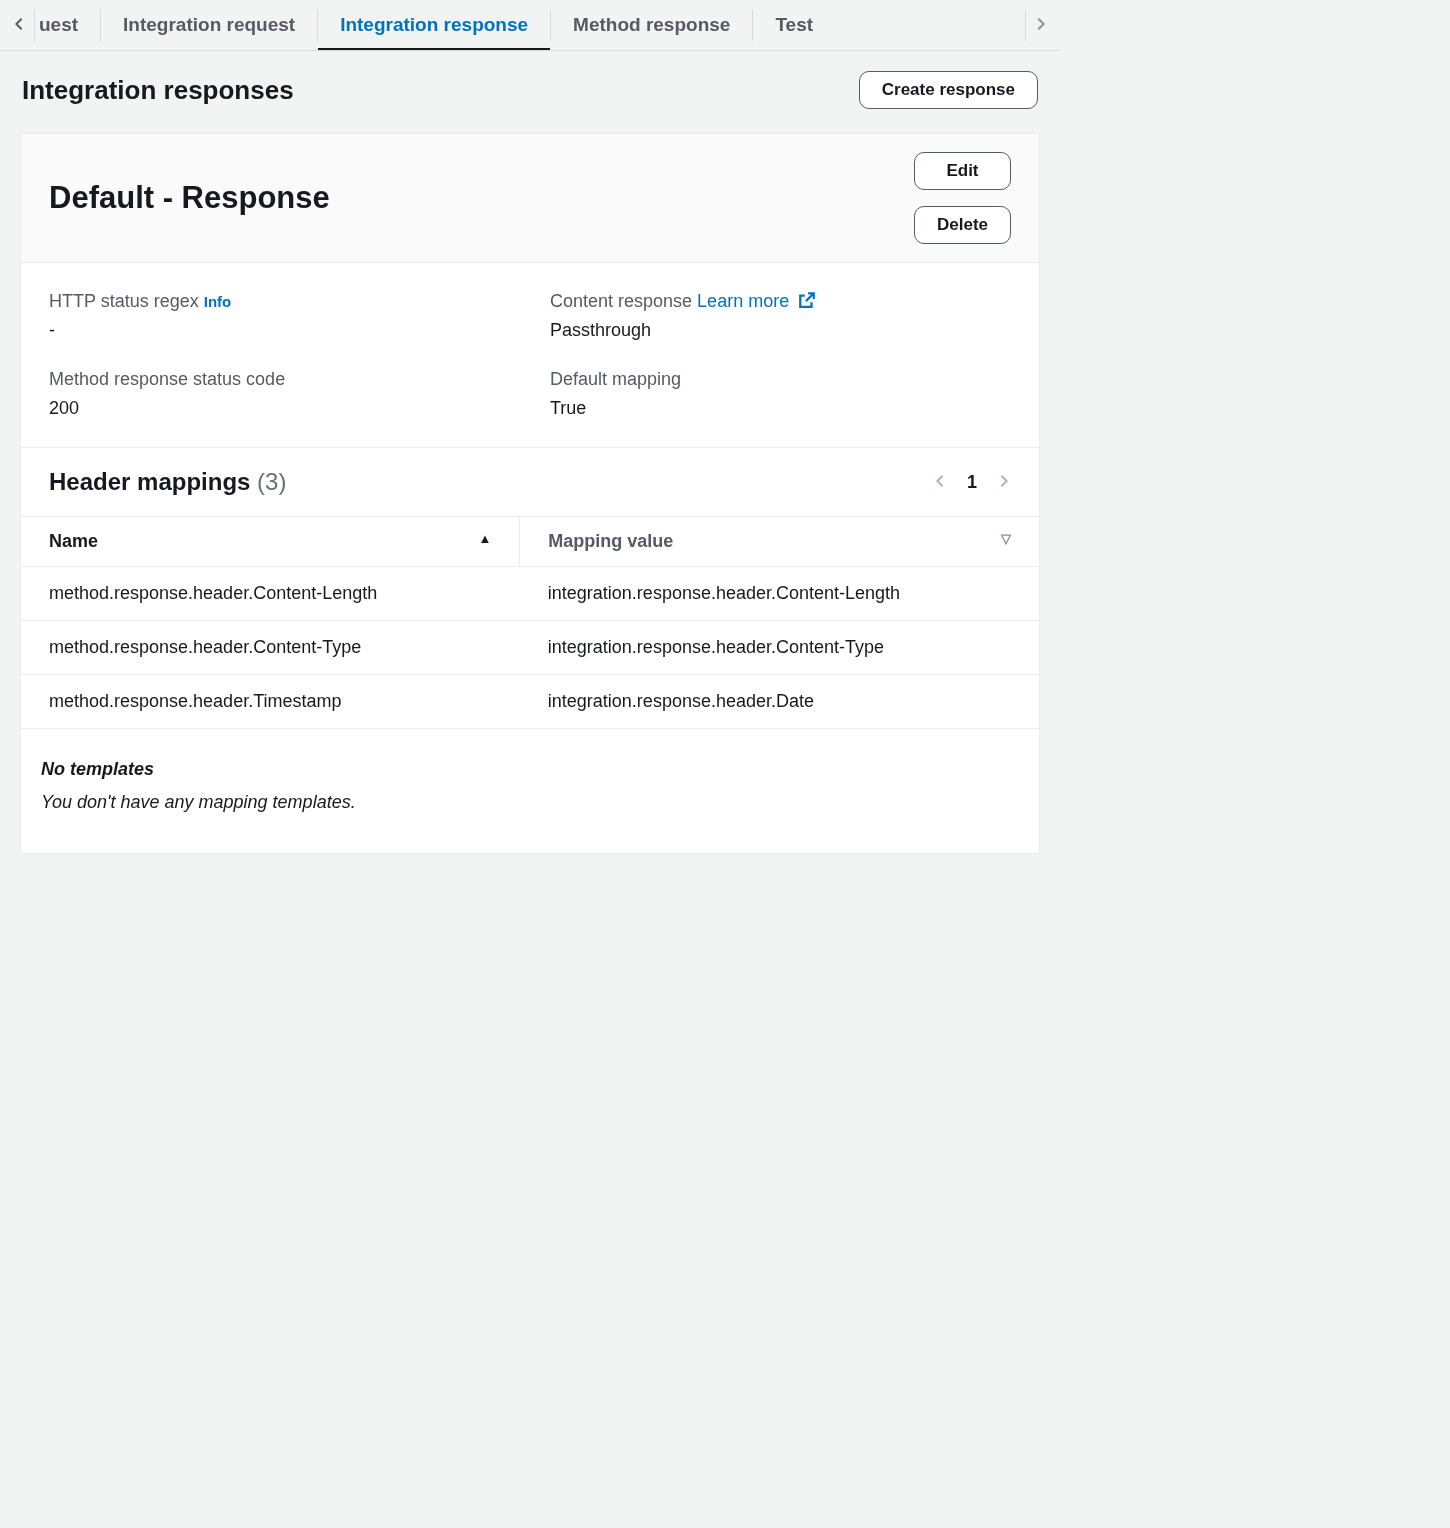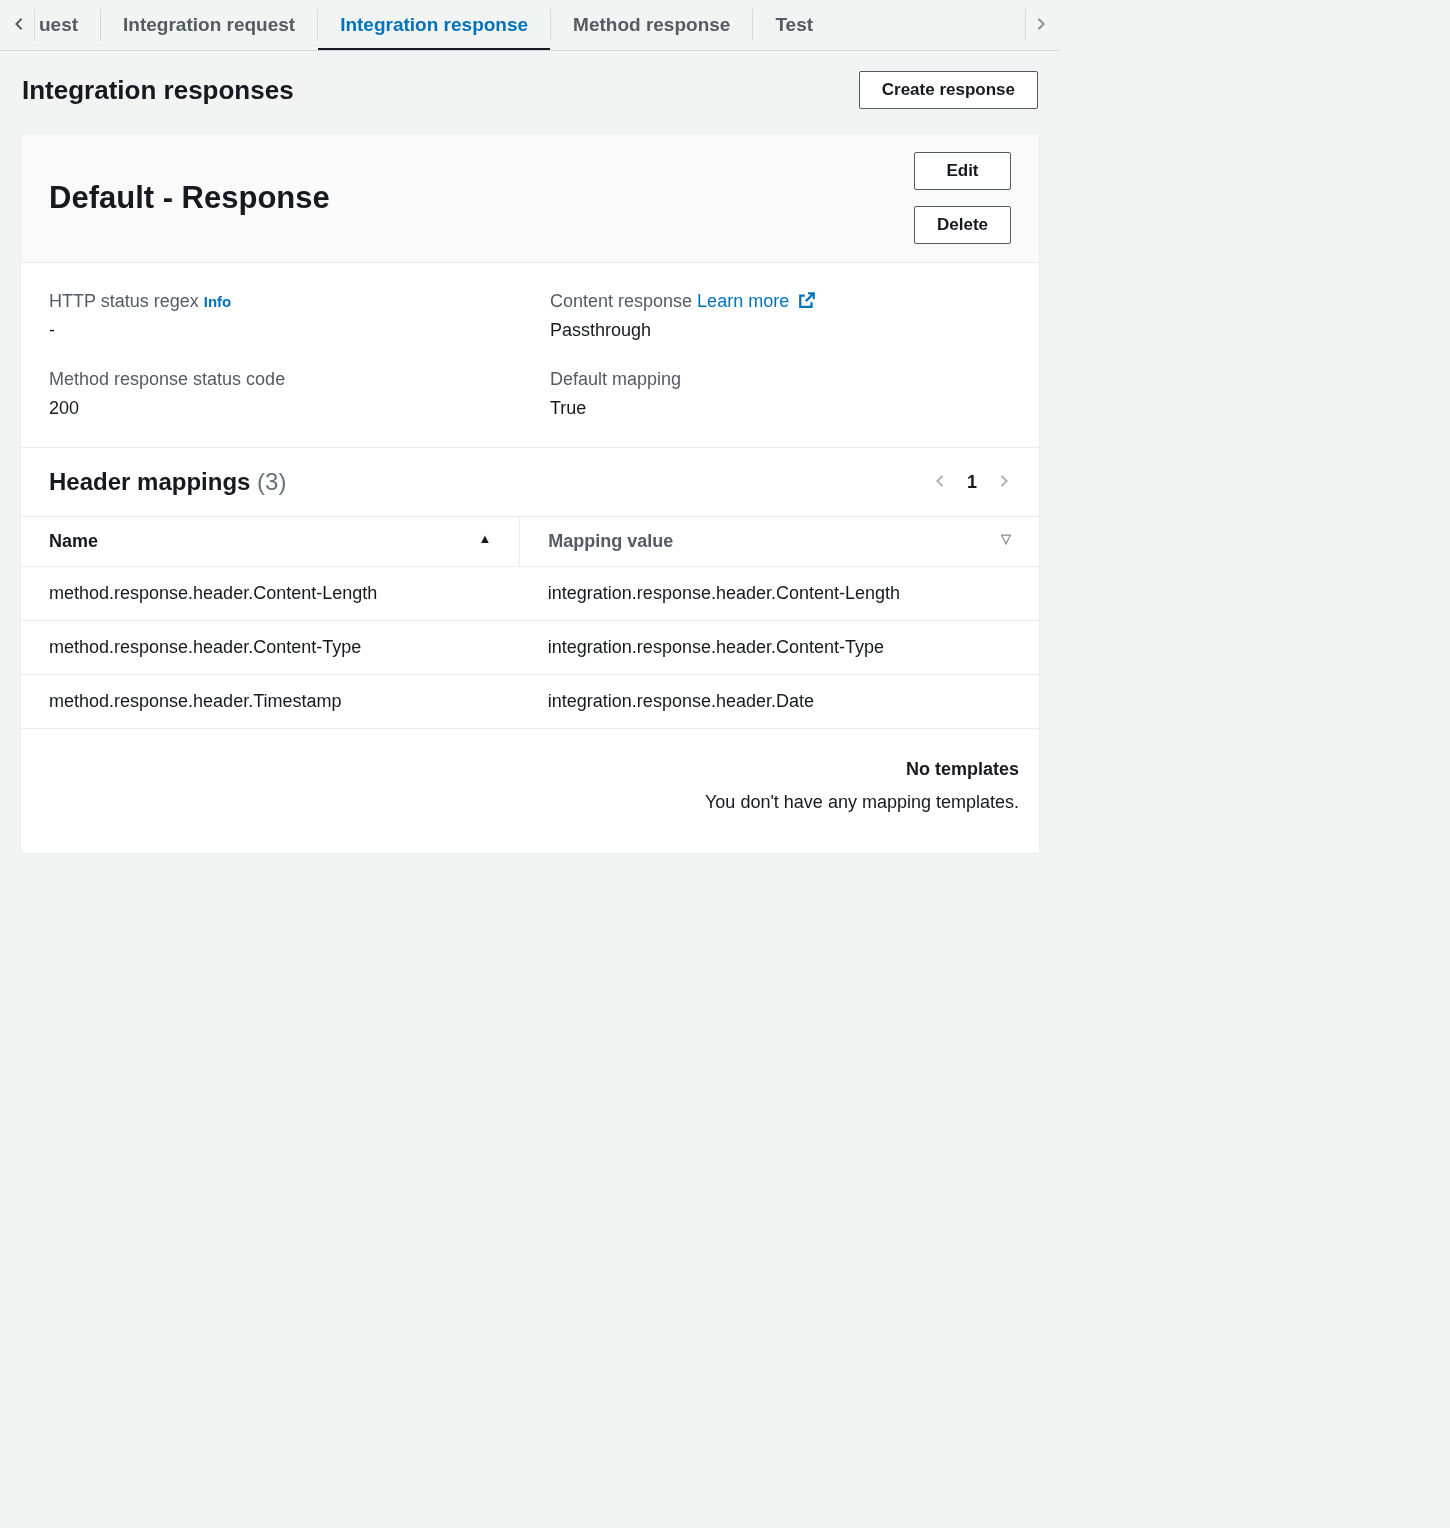--- a/index.html
+++ b/index.html
@@ -75,21 +75,21 @@
   font-weight: 700;
 }
 .btn {
   background: #fff;
   border: 1px solid #545b64;
   color: #16191f;
   font-weight: 700;
   font-size: 17px;
   padding: 8px 22px;
   cursor: pointer;
-  border-radius: 2px;
+  border-radius: 10px;
 }
 .panel {
   background: #fff;
   border: 1px solid #eaeded;
   margin-bottom: 0;
 }
 .panel-head {
   display: flex;
   justify-content: space-between;
   align-items: center;
@@ -176,22 +176,23 @@
   color: #16191f;
 }
 table.hm th .sort-icon.dim { color: #879196; }
 table.hm th.col-name { border-right: 1px solid #eaeded; width: 49%; }
 table.hm td {
   font-size: 18px;
   padding: 16px 28px;
   border-bottom: 1px solid #eaeded;
 }
 .empty {
-  text-align: right;
+  text-align: left;
   padding: 30px 20px 40px;
+  font-style: italic;
 }
 .empty-title {
   font-size: 18px;
   font-weight: 700;
   margin-bottom: 12px;
 }
 .empty-sub {
   font-size: 18px;
   color: #16191f;
 }

